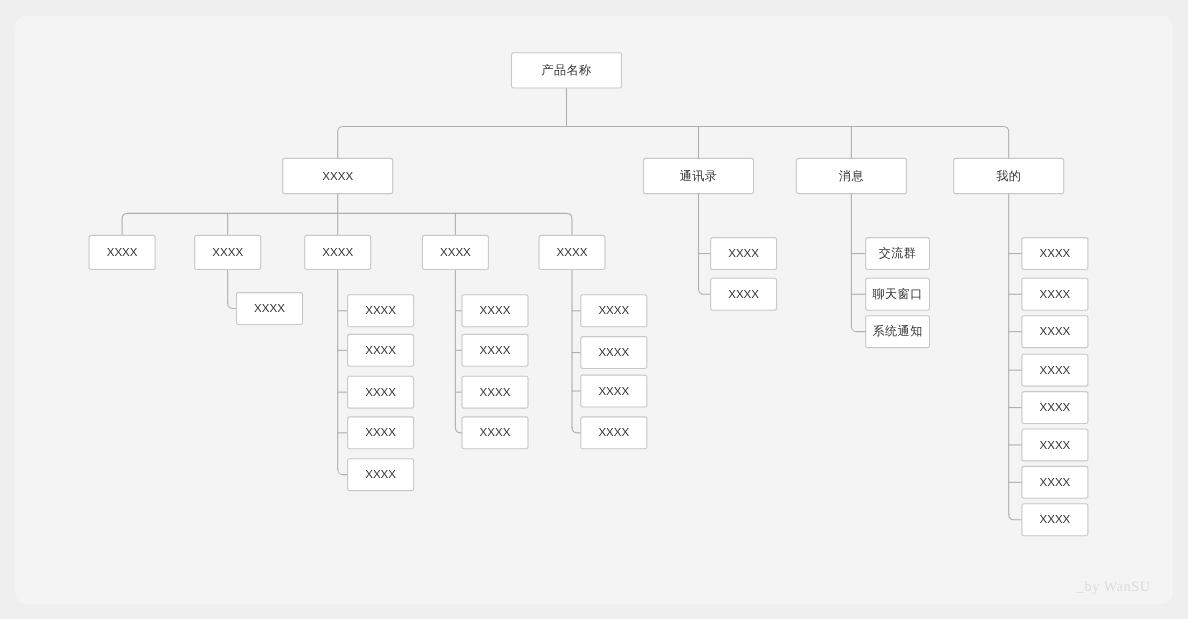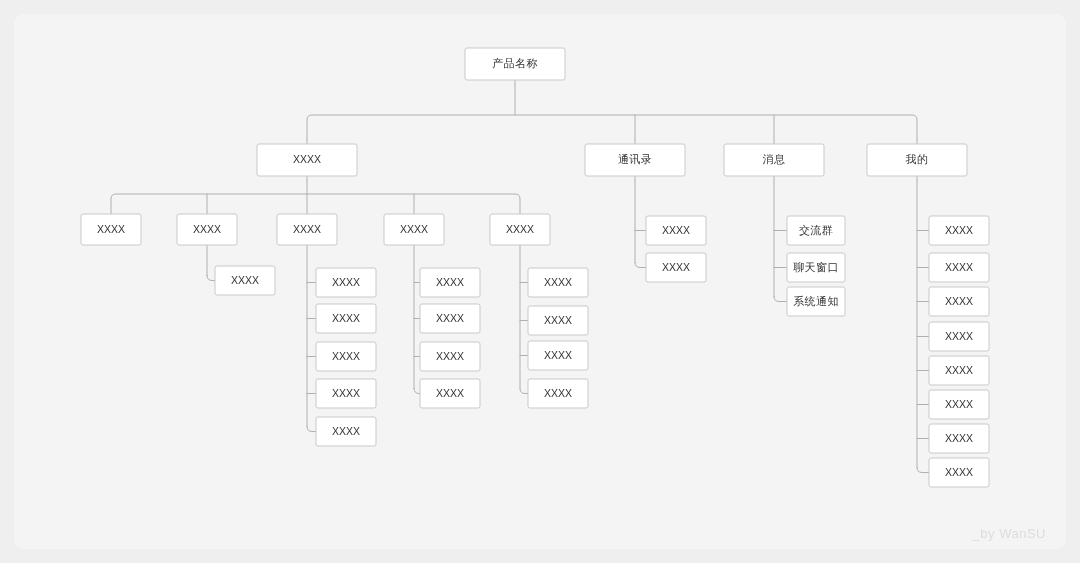--- a/index.html
+++ b/index.html
@@ -57,21 +57,21 @@
     fill: none;
     stroke: #b0b0b0;
     stroke-width: 1;
     stroke-linecap: square;
     stroke-linejoin: round;
   }
   #watermark {
     position: absolute;
     right: 34px;
     bottom: 22px;
-    font-family: Liberation Sans, sans-serif;
+    font-family: Liberation Serif, serif;
     font-size: 13px;
     color: #dcdcdc;
     letter-spacing: 0.5px;
     user-select: none;
   }
 </style>
 </head>
 <body>
 
 <div id="app">

